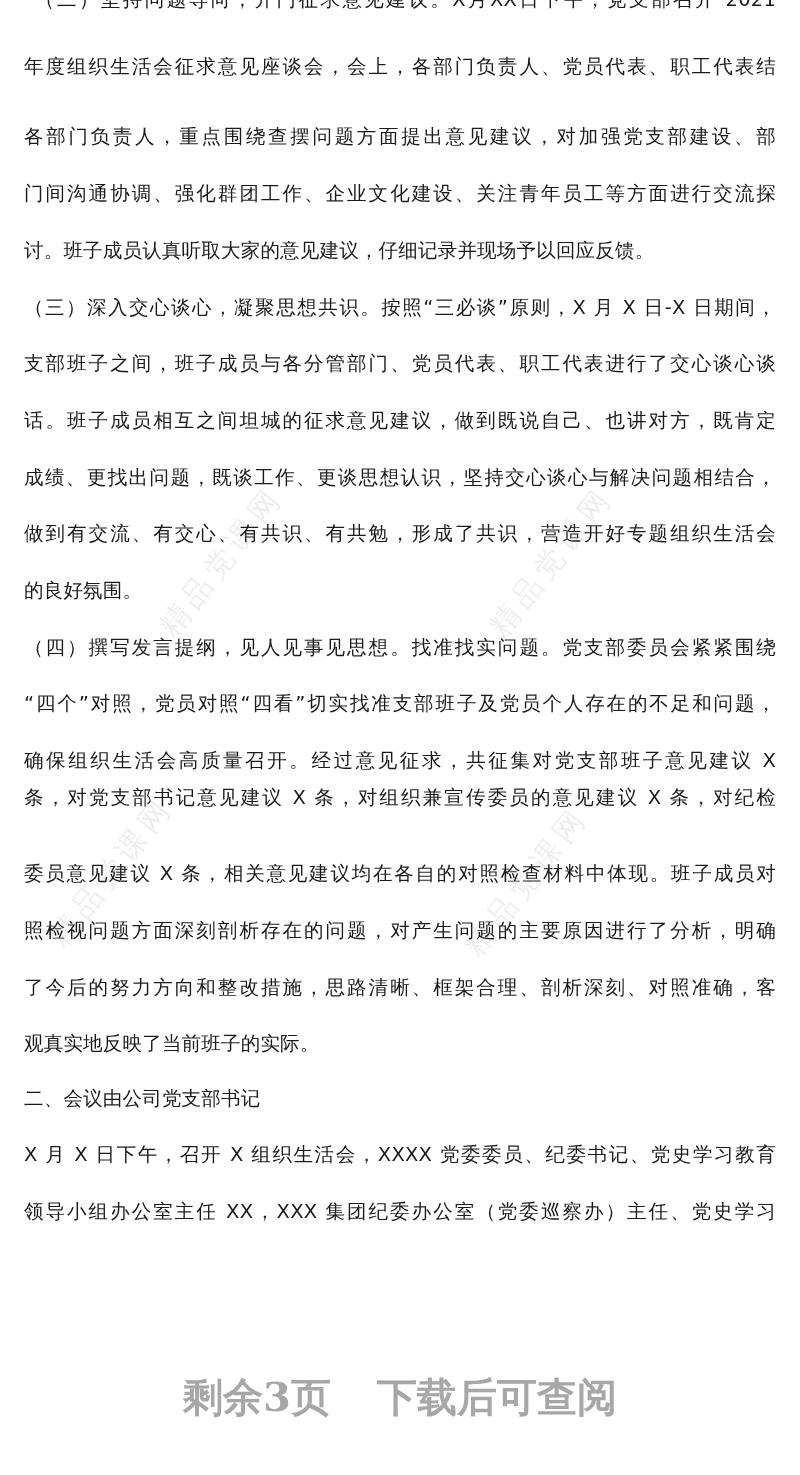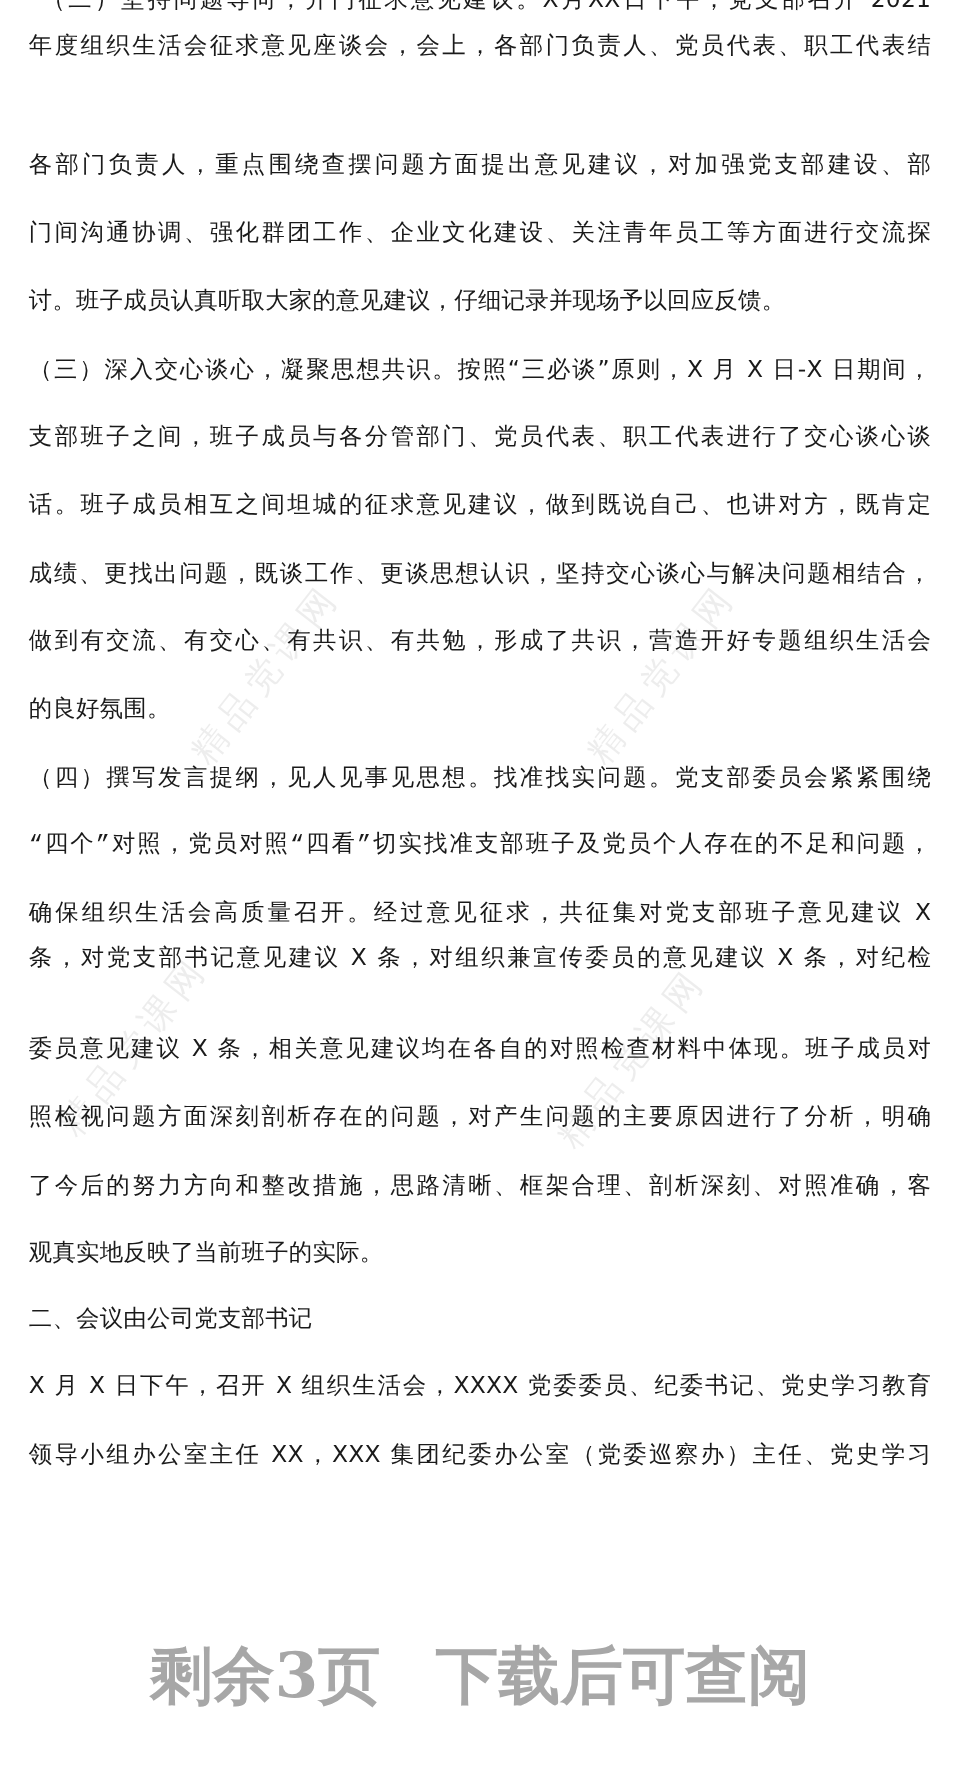--- a/index.html
+++ b/index.html
@@ -50,21 +50,21 @@
       pointer-events: none;
       font-family: "DejaVu Sans", sans-serif;
     }
     .banner {
       position: absolute;
       left: 0;
       width: 800px;
       top: 1372px;
       height: 50px;
       text-align: center;
-      font-size: 52px;
+      font-size: 40px;
       font-weight: bold;
       color: #a7a7a7;
       line-height: 50px;
       font-family: "DejaVu Serif", "Liberation Serif", serif;
     }
     .banner span {
       display: inline-block;
     }
     .banner .gap {
       width: 46px;
@@ -74,34 +74,34 @@
 <body>
 
 <div class="page">
 
   <div class="watermark" style="left:150px; top:620px;">精品党课网</div>
   <div class="watermark" style="left:480px; top:620px;">精品党课网</div>
   <div class="watermark" style="left:40px; top:930px;">精品党课网</div>
   <div class="watermark" style="left:455px; top:940px;">精品党课网</div>
 
   <div class="line cut" style="left:35px; width:741px;">（二）坚持问题导向，开门征求意见建议。X月XX日下午，党支部召开 2021</div>
-  <div class="line" style="top:24px;">年度组织生活会征求意见座谈会，会上，各部门负责人、党员代表、职工代表结</div>
+  <div class="line" style="top:53px;">年度组织生活会征求意见座谈会，会上，各部门负责人、党员代表、职工代表结</div>
   <div class="line" style="top:123px;">各部门负责人，重点围绕查摆问题方面提出意见建议，对加强党支部建设、部</div>
   <div class="line" style="top:180px;">门间沟通协调、强化群团工作、企业文化建设、关注青年员工等方面进行交流探</div>
   <div class="line" style="top:294px; left:24px;">（三）深入交心谈心，凝聚思想共识。按照“三必谈”原则，X 月 X 日-X 日期间，</div>
 
   <div class="line last" style="top:237px;">讨。班子成员认真听取大家的意见建议，仔细记录并现场予以回应反馈。</div>
   <div class="line" style="top:350px;">支部班子之间，班子成员与各分管部门、党员代表、职工代表进行了交心谈心谈</div>
   <div class="line" style="top:464px;">成绩、更找出问题，既谈工作、更谈思想认识，坚持交心谈心与解决问题相结合，</div>
   <div class="line" style="top:407px;">话。班子成员相互之间坦城的征求意见建议，做到既说自己、也讲对方，既肯定</div>
   <div class="line" style="top:520px;">做到有交流、有交心、有共识、有共勉，形成了共识，营造开好专题组织生活会</div>
   <div class="line last" style="top:577px;">的良好氛围。</div>
 
   <div class="line" style="top:634px;">（四）撰写发言提纲，见人见事见思想。找准找实问题。党支部委员会紧紧围绕</div>
-  <div class="line" style="top:690px;font-family:Liberation Mono, monospace;">“四个”对照，党员对照“四看”切实找准支部班子及党员个人存在的不足和问题，</div>
+  <div class="line" style="top:690px;">“四个”对照，党员对照“四看”切实找准支部班子及党员个人存在的不足和问题，</div>
   <div class="line" style="top:747px;">确保组织生活会高质量召开。经过意见征求，共征集对党支部班子意见建议 X</div>
   <div class="line" style="top:784px;">条，对党支部书记意见建议 X 条，对组织兼宣传委员的意见建议 X 条，对纪检</div>
   <div class="line" style="top:860px;">委员意见建议 X 条，相关意见建议均在各自的对照检查材料中体现。班子成员对</div>
   <div class="line" style="top:917px;">照检视问题方面深刻剖析存在的问题，对产生问题的主要原因进行了分析，明确</div>
   <div class="line" style="top:974px;">了今后的努力方向和整改措施，思路清晰、框架合理、剖析深刻、对照准确，客</div>
   <div class="line last" style="top:1030px;">观真实地反映了当前班子的实际。</div>
 
   <div class="line last" style="top:1085px;">二、会议由公司党支部书记</div>
 
   <div class="line" style="top:1141px;">X 月 X 日下午，召开 X 组织生活会，XXXX 党委委员、纪委书记、党史学习教育</div>

